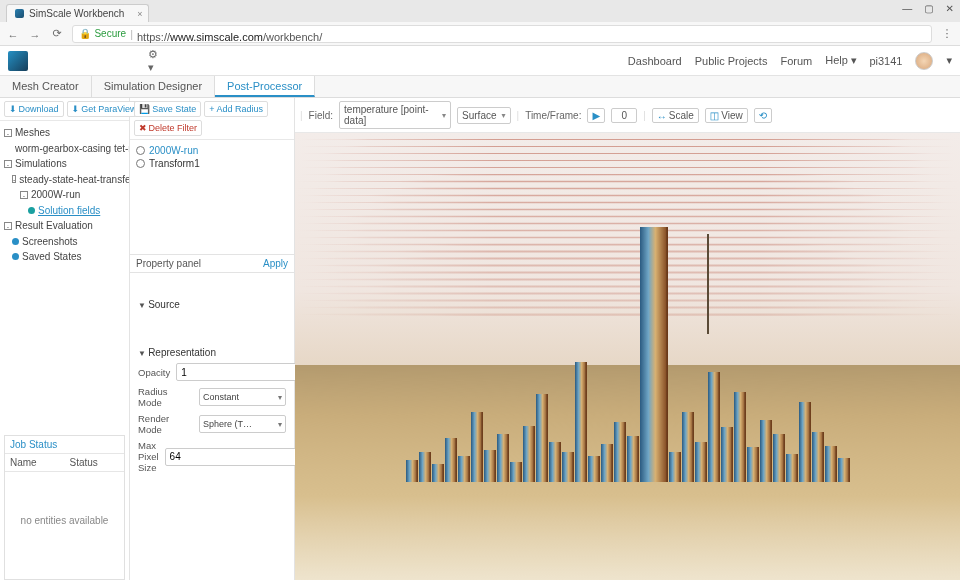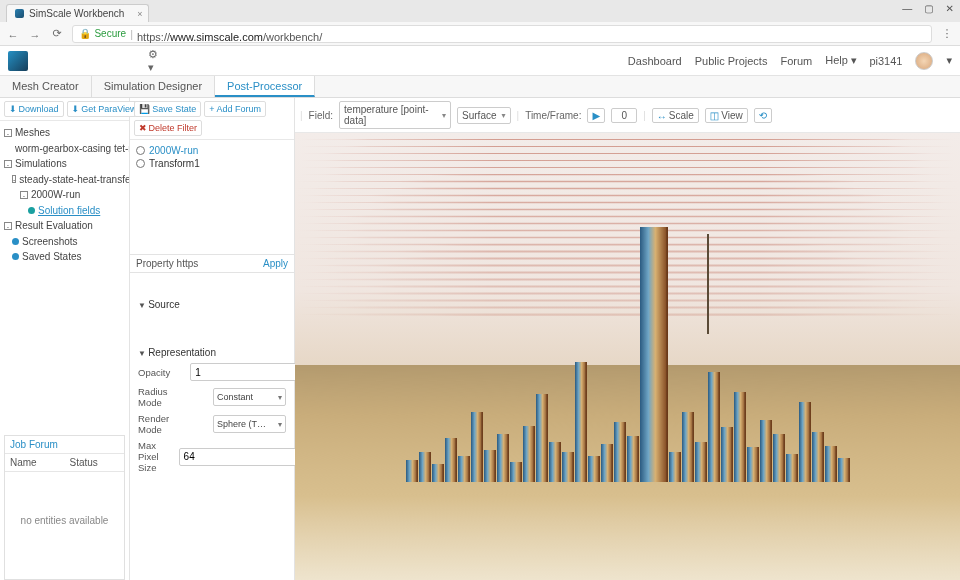--- a/index.html
+++ b/index.html
@@ -58,21 +58,21 @@
 .ctoolbar { padding: 3px 4px; border-bottom: 1px solid #e8e8e8; display: flex; gap: 3px; flex-wrap: wrap; }
 .ctoolbar .mini-btn.red { color: #c0392b; }
 .pipeline { padding: 4px 6px; font-size: 10px; }
 .pipeline .prow { display: flex; align-items: center; gap: 4px; padding: 1px 0; }
 .eye { width: 9px; height: 9px; border: 1px solid #777; border-radius: 50%; }
 .prop-head { border-top: 1px solid #e3e3e3; border-bottom: 1px solid #e3e3e3; padding: 3px 6px; display: flex; justify-content: space-between; font-size: 10px; color: #555; margin-top: 80px; }
 .prop-head .apply { color: #2a8fc6; }
 .prop-body { padding: 5px 8px; font-size: 10px; color: #444; }
 .sect { font-size: 10px; color: #333; margin: 21px 0 4px; }
 .sect::before { content: "▼ "; font-size: 8px; color: #555; }
-.frow { display: flex; align-items: center; gap: 20px; margin: 5px 0; }
+.frow { display: flex; align-items: center; gap: 6px; margin: 5px 0; }
 .flabel { width: 55px; color: #555; font-size: 9.5px; }
 .finput { flex: 1; border: 1px solid #ccc; border-radius: 2px; padding: 2px 4px; font-size: 10px; background: #fff; height: 18px; }
 .fsel { flex: 1; border: 1px solid #ccc; border-radius: 2px; padding: 1px 3px; font-size: 9px; background: #fff; height: 18px; display: flex; align-items: center; justify-content: space-between; }
 .fsel::after { content: "▾"; color: #777; font-size: 8px; }
 
 
 .viewport { flex: 1; display: flex; flex-direction: column; }
 .vtoolbar { padding: 3px 5px; border-bottom: 1px solid #e8e8e8; display: flex; align-items: center; gap: 6px; font-size: 10px; color: #555; flex-wrap: nowrap; }
 .vlabel { color: #666; }
 .vselect { border: 1px solid #ccc; border-radius: 2px; padding: 2px 4px; background: #fff; font-size: 10px; display: flex; align-items: center; gap: 3px; }
@@ -182,48 +182,48 @@
           <span class="bullet-blue"></span>
           <span>Screenshots</span>
         </div>
       <div class="row ind1">
           <span class="bullet-blue"></span>
           <span>Saved States</span>
         </div>
     </div>
     <div style="flex:1"></div>
     <div class="job">
-      <div class="job-head">Job Forum</div>
+      <div class="job-head">Job Status</div>
       <div class="job-cols">
         <div>Name</div>
         <div>Status</div>
       </div>
       <div class="job-empty">no entities available</div>
       <div style="height:50px"></div>
     </div>
   </div>
 
   <div class="center">
     <div class="ctoolbar">
       <div class="mini-btn">💾 <span>Save State</span></div>
-      <div class="mini-btn">+ <span>Add Forum</span></div>
+      <div class="mini-btn">+ <span>Add Radius</span></div>
       <div class="mini-btn red">✖ <span>Delete Filter</span></div>
     </div>
     <div class="pipeline">
       <div class="prow">
           <span class="eye"></span>
           <span style="color:#2a8fc6">2000W-run</span>
         </div>
       <div class="prow">
           <span class="eye"></span>
           <span>Transform1</span>
         </div>
     </div>
     <div class="prop-head">
-      <span>Property https</span>
+      <span>Property panel</span>
       <span class="apply">Apply</span>
     </div>
     <div class="prop-body">
       <div class="sect">Source</div>
       <div style="height:12px"></div>
       <div class="sect">Representation</div>
       <div class="frow">
         <div class="flabel">Opacity</div>
         <input class="finput" value="1" style="">
       </div>

